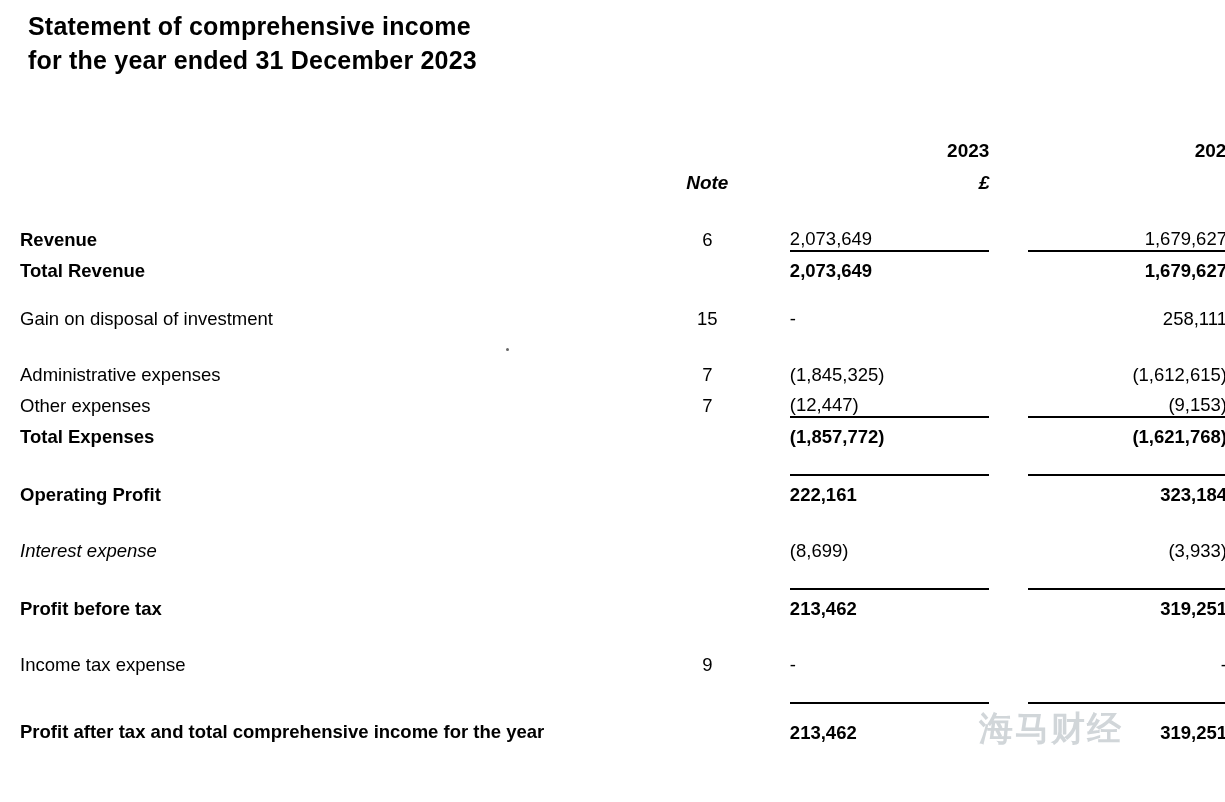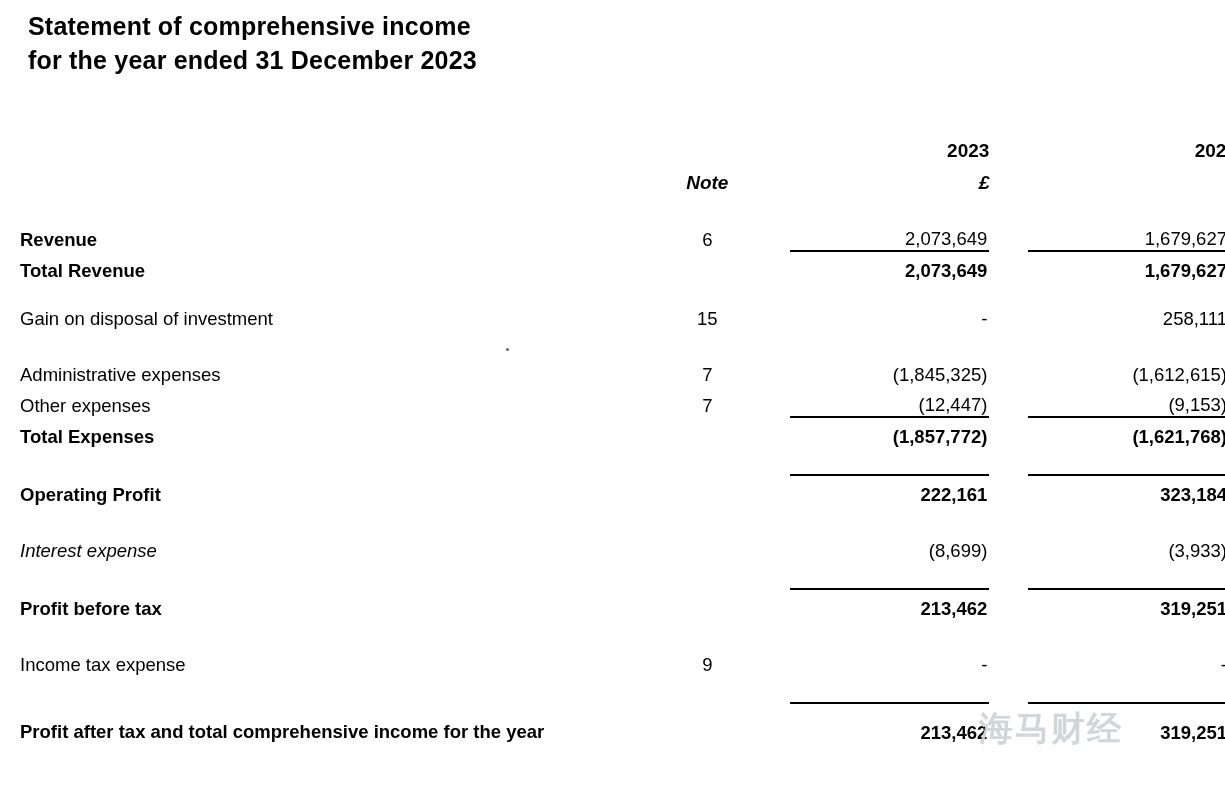--- a/index.html
+++ b/index.html
@@ -41,21 +41,21 @@
     border-collapse: collapse;
     font-size: 18.5px;
   }
   table.fin td {
     vertical-align: bottom;
     padding: 0;
   }
   .c-label { width: 640px; padding-left: 8px !important; }
   .c-note  { width: 120px; text-align: center; }
   .c-gap   { width: 24px; }
-  .c-2023  { width: 200px; text-align: right; padding-right: 2px !important; }
+  .c-2023  { width: 200px; padding-right: 2px !important; }
   .c-gap2  { width: 40px; }
   .c-2022  { width: 201px; text-align: right; padding-right: 10px !important; }
 
   .bold { font-weight: bold; }
   .italic { font-style: italic; }
 
   .hdr-year {
     font-weight: bold;
     font-size: 19px;
     text-align: right;

